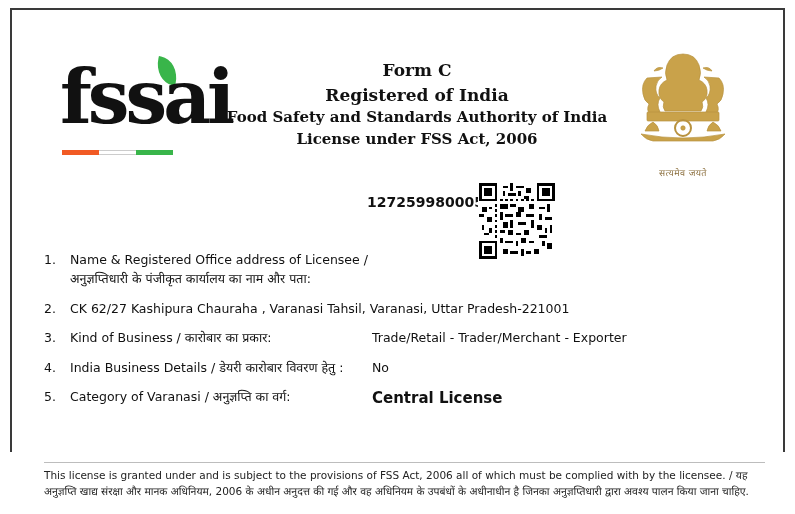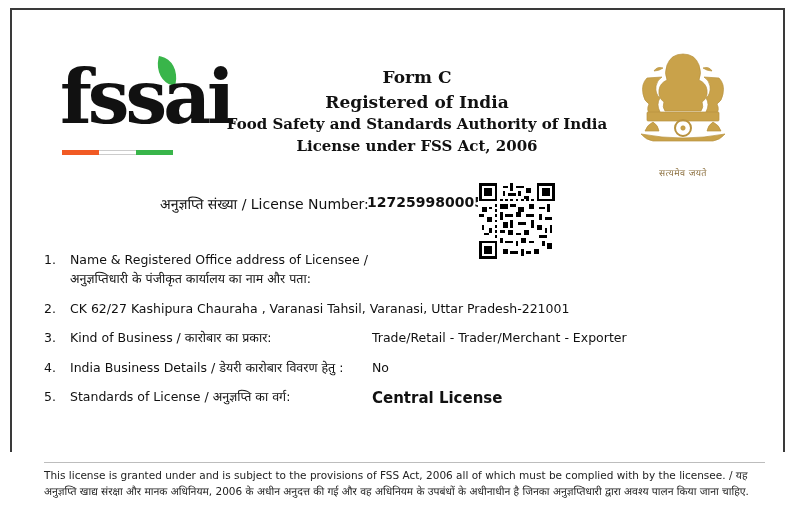--- a/index.html
+++ b/index.html
@@ -89,21 +89,20 @@
     left: 200px;
     top: 48px;
     width: 410px;
     text-align: center;
     line-height: 1.45;
   }
   .title-block .t1 {
     font-size: 17px;
     font-weight: bold;
     font-family: "DejaVu Serif", serif;
-    margin-top: 7px;
   }
   .title-block .t2 {
     font-size: 17px;
     font-weight: bold;
     font-family: "DejaVu Serif", serif;
   }
   .title-block .t3 {
     font-size: 15px;
     font-weight: bold;
     font-family: "DejaVu Serif", serif;
@@ -260,21 +259,20 @@
           <path d="M86 74 q6 3 8 9 l-14 0 q1 -6 6 -9 z"></path>
 
           <path d="M14 86 q42 8 84 0 q-5 6 -12 7 l-60 0 q-7 -1 -12 -7 z"></path>
         </g>
       </svg>
       <div class="motto">सत्यमेव जयते</div>
     </div>
   </div>
 
   <div class="licrow">
-    <div class="lic-label">अनुज्ञप्ति संख्या / License Number:</div>
     <div class="lic-value">12725998000591</div>
     <div class="qr">
       <svg width="76" height="76" viewBox="0 0 29 29" shape-rendering="crispEdges" aria-hidden="true">
         <rect width="29" height="29" fill="#ffffff"></rect>
         <g fill="#000000">
 
           <rect x="0" y="0" width="7" height="7"></rect>
             <rect x="1" y="1" width="5" height="5" fill="#fff"></rect>
             <rect x="2" y="2" width="3" height="3"></rect>
 
@@ -371,21 +369,21 @@
       <div class="lbl">Kind of Business / कारोबार का प्रकार:</div>
       <div class="val">Trade/Retail - Trader/Merchant - Exporter</div>
     </div>
     <div class="row">
       <div class="num">4.</div>
       <div class="lbl">India Business Details / डेयरी कारोबार विवरण हेतु :</div>
       <div class="val">No</div>
     </div>
     <div class="row">
       <div class="num">5.</div>
-      <div class="lbl">Standards of License / अनुज्ञप्ति का वर्ग:</div>
+      <div class="lbl">Category of Varanasi / अनुज्ञप्ति का वर्ग:</div>
       <div class="val bold">Central License</div>
     </div>
   </div>
 
   <div class="note">
     <div class="hr"></div>
     <div>This license is granted under and is subject to the provisions of FSS Act, 2006 all of which must be complied with by the licensee. / यह अनुज्ञप्ति खाद्य संरक्षा और मानक अधिनियम, 2006 के अधीन अनुदत्त की गई और वह अधिनियम के उपबंधों के अधीनाधीन है जिनका अनुज्ञप्तिधारी द्वारा अवश्य पालन किया जाना चाहिए.</div>
   </div>
 </div>
 

